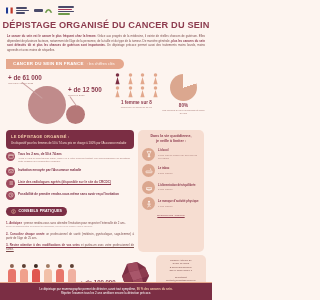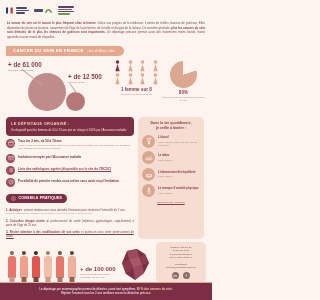--- a/index.html
+++ b/index.html
@@ -178,20 +178,21 @@
     <div class="logo">
       <div class="logo-lines">
         <div class="lgl" style="width:16px"></div>
         <div class="lgl r" style="width:14px"></div>
         <div class="lgl" style="width:16px"></div>
         <div class="lgl g" style="width:12px"></div>
       </div>
     </div>
   </div>
 
+  <div class="page-title">DÉPISTAGE ORGANISÉ DU CANCER DU SEIN</div>
 
   <div class="intro">
     <b>Le cancer du sein est le cancer le plus fréquent chez la femme.</b><span> Grâce aux progrès de la médecine, il existe de réelles chances de guérison. Elles dépendent de plusieurs facteurs, notamment de l'âge de la personne, de la taille et du type de la tumeur. De manière générale, </span><b>plus les cancers du sein sont détectés tôt et plus les chances de guérison sont importantes.</b><span> Un dépistage précoce permet aussi des traitements moins lourds, moins agressifs et avec moins de séquelles.</span>
   </div>
 
   <div class="banner">
     <span class="banner-title">CANCER DU SEIN EN FRANCE</span>
     <span class="banner-sub">: les chiffres clés</span>
   </div>
 

